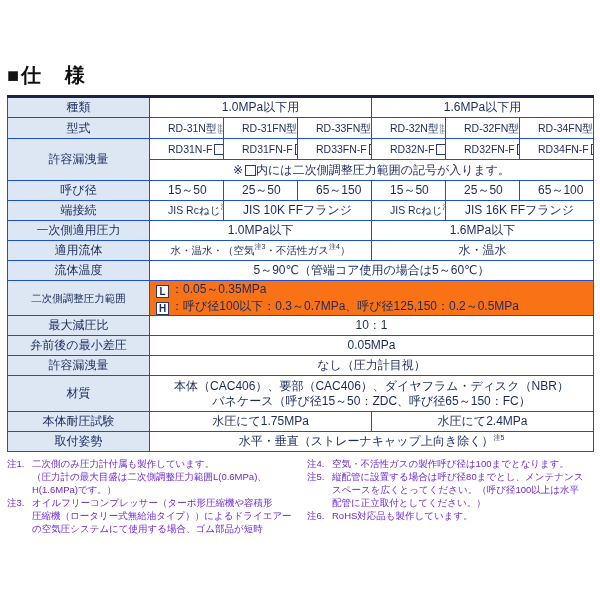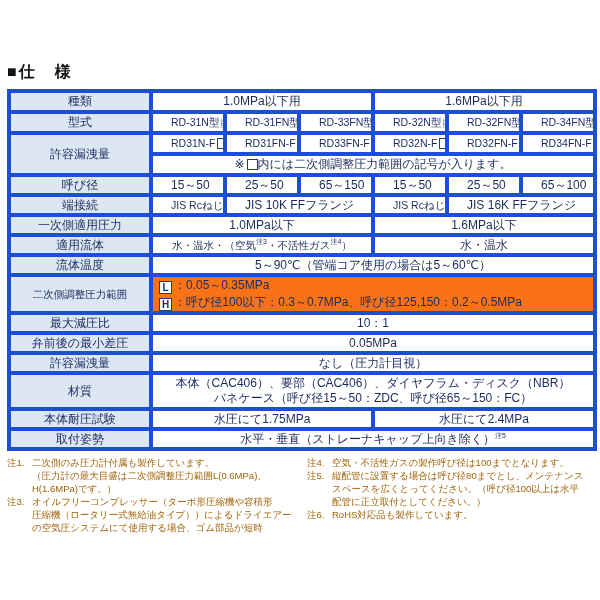--- a/index.html
+++ b/index.html
@@ -1,25 +1,25 @@
 <!DOCTYPE html>
 <html><head>
 <meta charset="utf-8">
 <style>
   * { margin:0; padding:0; box-sizing:border-box; }
   html,body { width:600px; height:600px; background:#ffffff; overflow:hidden;
     font-family:"Liberation Sans","DejaVu Sans",sans-serif; }
   .page { width:600px; height:600px; padding:0 7px; position:relative; }
 
-  .title { margin-top:62px; margin-bottom:6px; font-size:16px; font-weight:bold;
+  .title { margin-top:62px; margin-bottom:6px; font-size:20px; font-weight:bold;
     color:#111111; letter-spacing:2px; }
 
   table.spec { border-collapse:collapse; width:586px; table-layout:fixed;
     border:1px solid #2a3a6e; border-top:3px solid #1c2440; }
-  .spec td { border:4px solid #1d4ed8; font-size:12px; color:#1a2a5e;
+  .spec td { border:1px solid #1d4ed8; font-size:12px; color:#1a2a5e;
     text-align:center; vertical-align:middle; height:20px; padding:0 18px;
     line-height:15px; overflow:hidden; white-space:nowrap; }
   .spec td.lbl { background:#dce7f3; width:142px; }
   .spec td.shade { background:#f97316; }
   .spec td.small { font-size:10.5px; }
   .spec td.left { text-align:left; padding-left:6px; }
   .h21 td { height:21px; }
   .h34 td { height:34px; }
   .h36 td { height:36px; }
 
@@ -28,21 +28,21 @@
     white-space:pre-line; vertical-align:middle; text-align:left; color:#1a2a5e;
     margin-left:1px; }
 
   .codebox { display:inline-block; width:11px; height:11px; background:#ffffff;
     border:1px solid #2a3a6e; vertical-align:-2px; margin-left:2px; }
   .keybox { display:inline-block; width:13px; height:13px; background:#ffffff;
     border:1px solid #2a3a6e; font-size:10px; line-height:12px; text-align:center;
     vertical-align:-2px; margin-right:2px; font-weight:bold; }
   .rangeline { line-height:16px; }
 
-  .footnotes { display:flex; margin-top:5px; color:#a16207; }
+  .footnotes { display:flex; margin-top:5px; color:#6d28d9; }
   .fn-col { font-size:9.5px; line-height:13px; }
   .fn-left { width:293px; }
   .fn-right { width:286px; margin-left:7px; }
   .note { display:flex; }
   .note-num { width:25px; flex:none; }
   .note-text { flex:1; white-space:pre-line; }
 </style>
 </head>
 <body>
 

